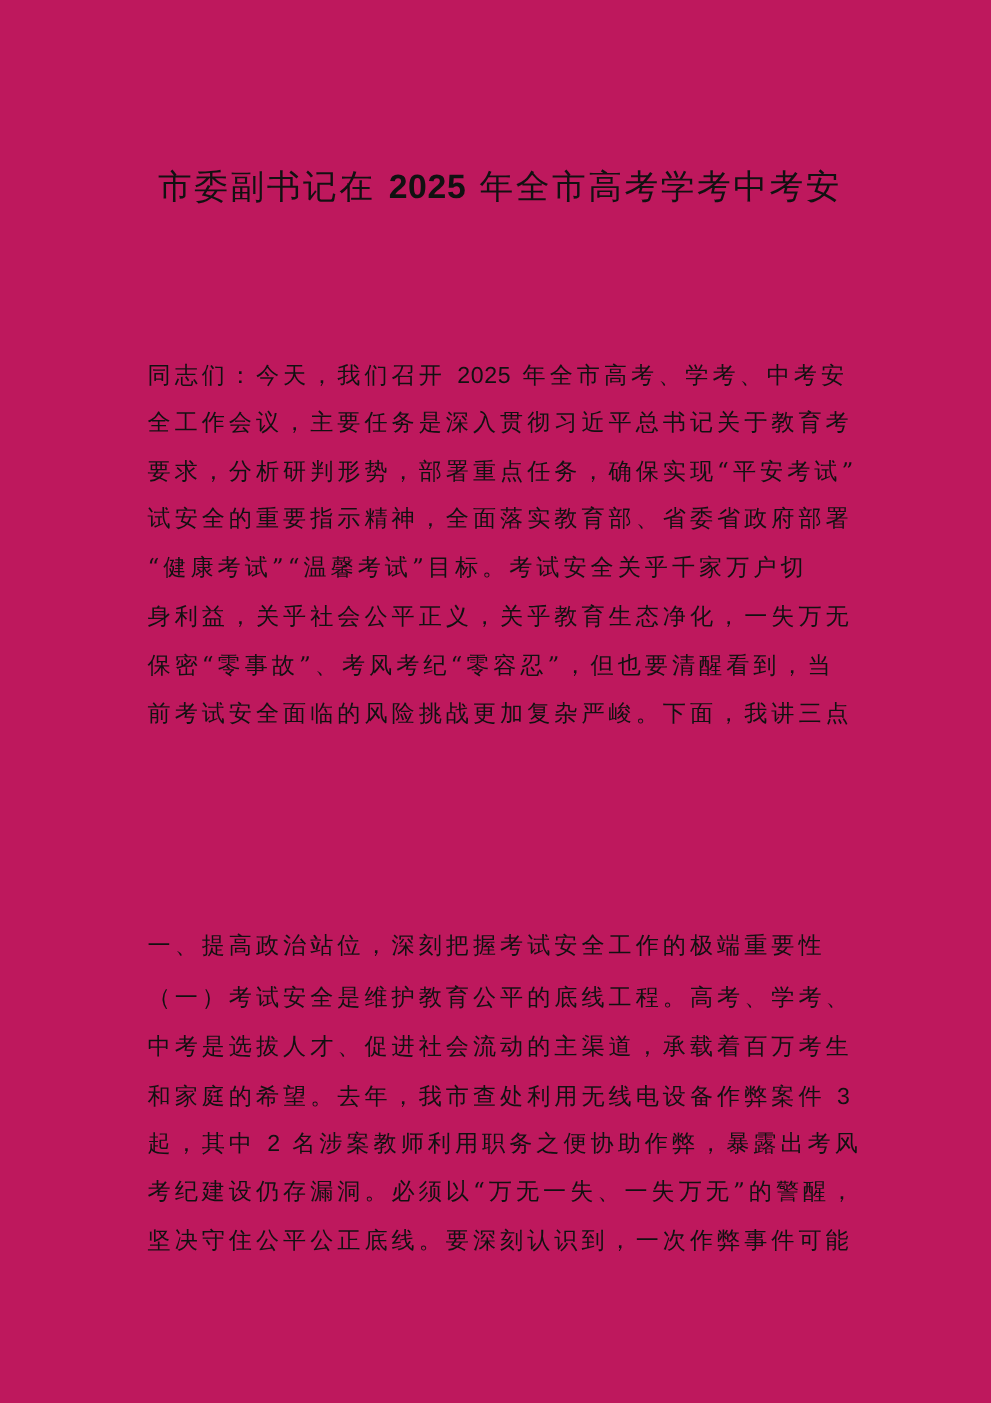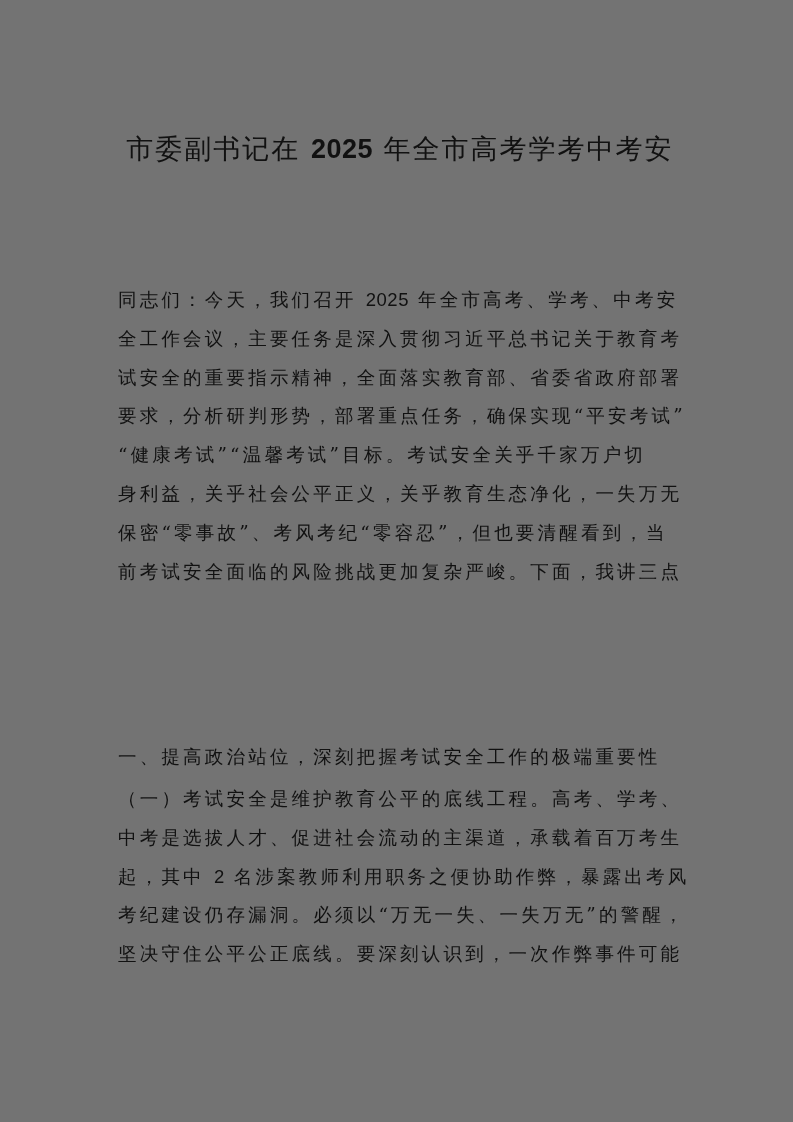--- a/index.html
+++ b/index.html
@@ -13,21 +13,21 @@
       position: relative;
       overflow: hidden;
       font-family: "DejaVu Serif", "Liberation Serif", serif;
       color: #111111;
     }
     .page {
       position: absolute;
       left: 0; top: 0;
       width: 793px;
       height: 1122px;
-      background: #737373;
+      background: #be185d;
     }
     .title {
       position: absolute;
       left: 100px;
       width: 600px;
       text-align: center;
       font-size: 27px;
       line-height: 48px;
       letter-spacing: 2px;
       top: 125px;
@@ -67,33 +67,34 @@
 
 <div class="page">
 
   <div class="title">
     <span class="line"><span>市委副书记在 </span><span class="num">2025</span><span> 年全市高考学考中考安</span></span>
   </div>
 
   <div class="body para p1">
     <span class="line"><span>同志们：今天，我们召开 </span><span class="num">2025</span><span> 年全市高考、学考、中考安</span></span>
     <span class="line">全工作会议，主要任务是深入贯彻习近平总书记关于教育考</span>
+    <span class="line">要求，分析研判形势，部署重点任务，确保实现“平安考试”</span>
     <span class="line">试安全的重要指示精神，全面落实教育部、省委省政府部署</span>
-    <span class="line">要求，分析研判形势，部署重点任务，确保实现“平安考试”</span>
     <span class="line">“健康考试”“温馨考试”目标。考试安全关乎千家万户切</span>
     <span class="line">身利益，关乎社会公平正义，关乎教育生态净化，一失万无</span>
     <span class="line">保密“零事故”、考风考纪“零容忍”，但也要清醒看到，当</span>
     <span class="line">前考试安全面临的风险挑战更加复杂严峻。下面，我讲三点</span>
   </div>
 
   <div class="body para h1">
     <span class="line">一、提高政治站位，深刻把握考试安全工作的极端重要性</span>
   </div>
 
   <div class="body para p2">
     <span class="line">（一）考试安全是维护教育公平的底线工程。高考、学考、</span>
     <span class="line">中考是选拔人才、促进社会流动的主渠道，承载着百万考生</span>
+    <span class="line"><span>和家庭的希望。去年，我市查处利用无线电设备作弊案件 </span><span class="num">3</span></span>
     <span class="line"><span>起，其中 </span><span class="num">2</span><span> 名涉案教师利用职务之便协助作弊，暴露出考风</span></span>
     <span class="line">考纪建设仍存漏洞。必须以“万无一失、一失万无”的警醒，</span>
     <span class="line">坚决守住公平公正底线。要深刻认识到，一次作弊事件可能</span>
   </div>
 
 </div>
 
 </body></html>

